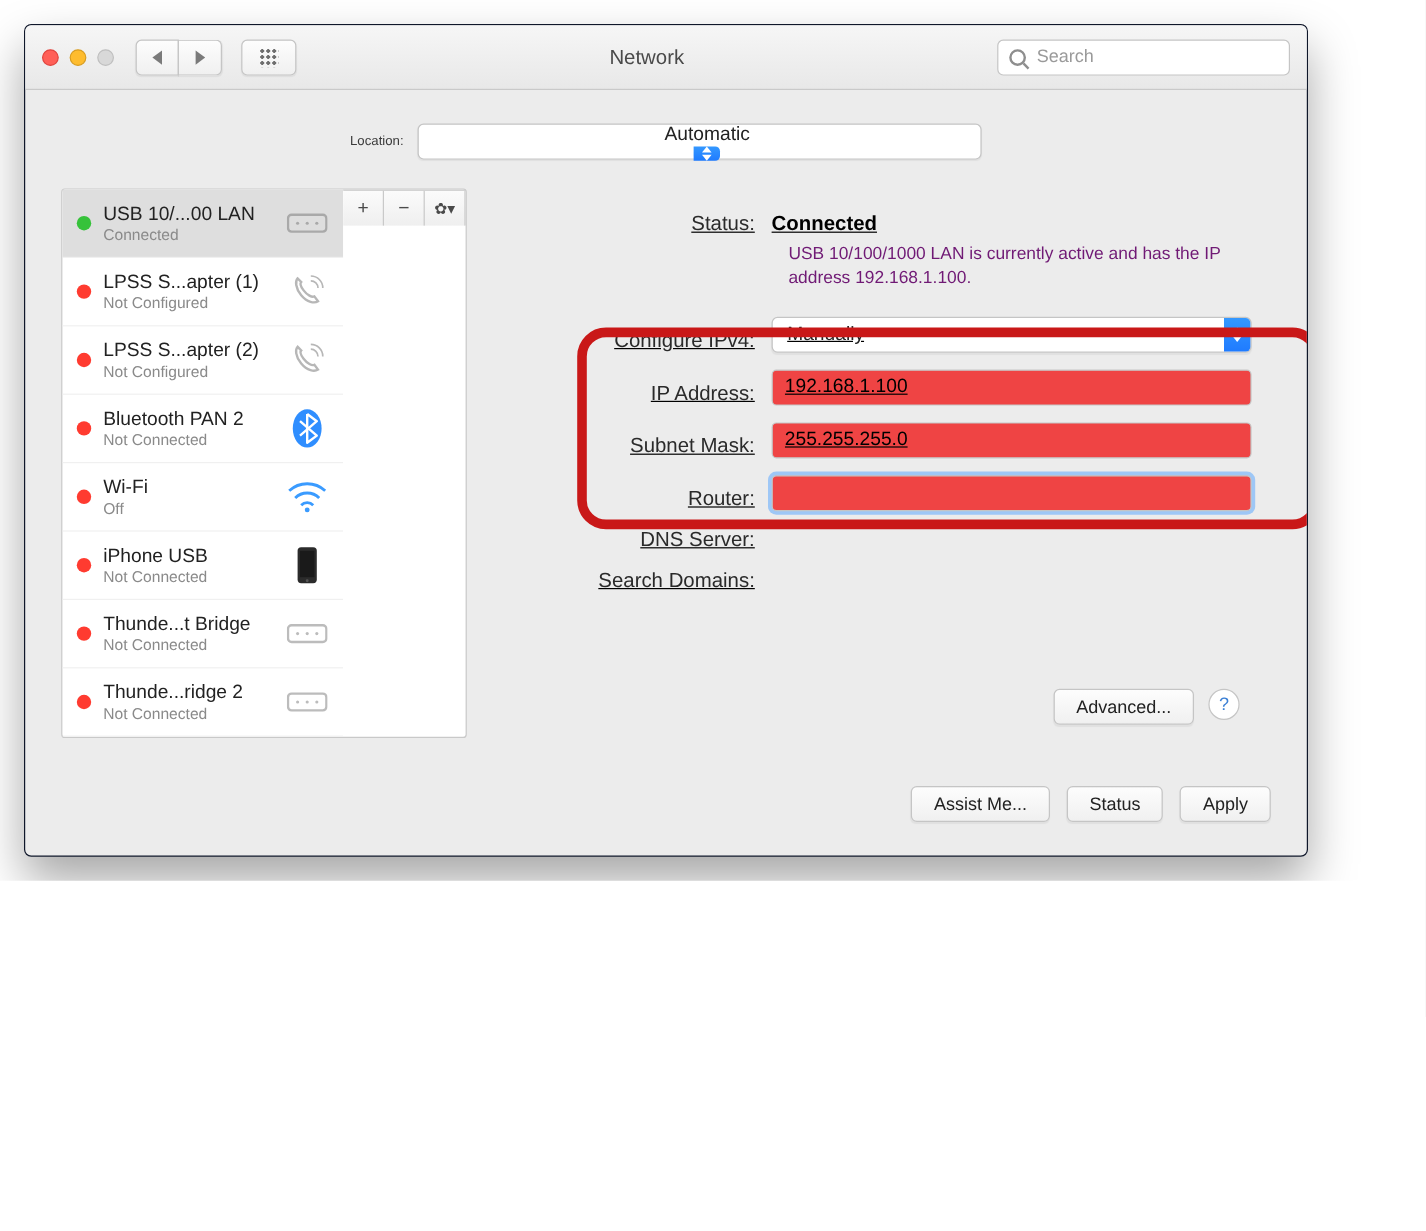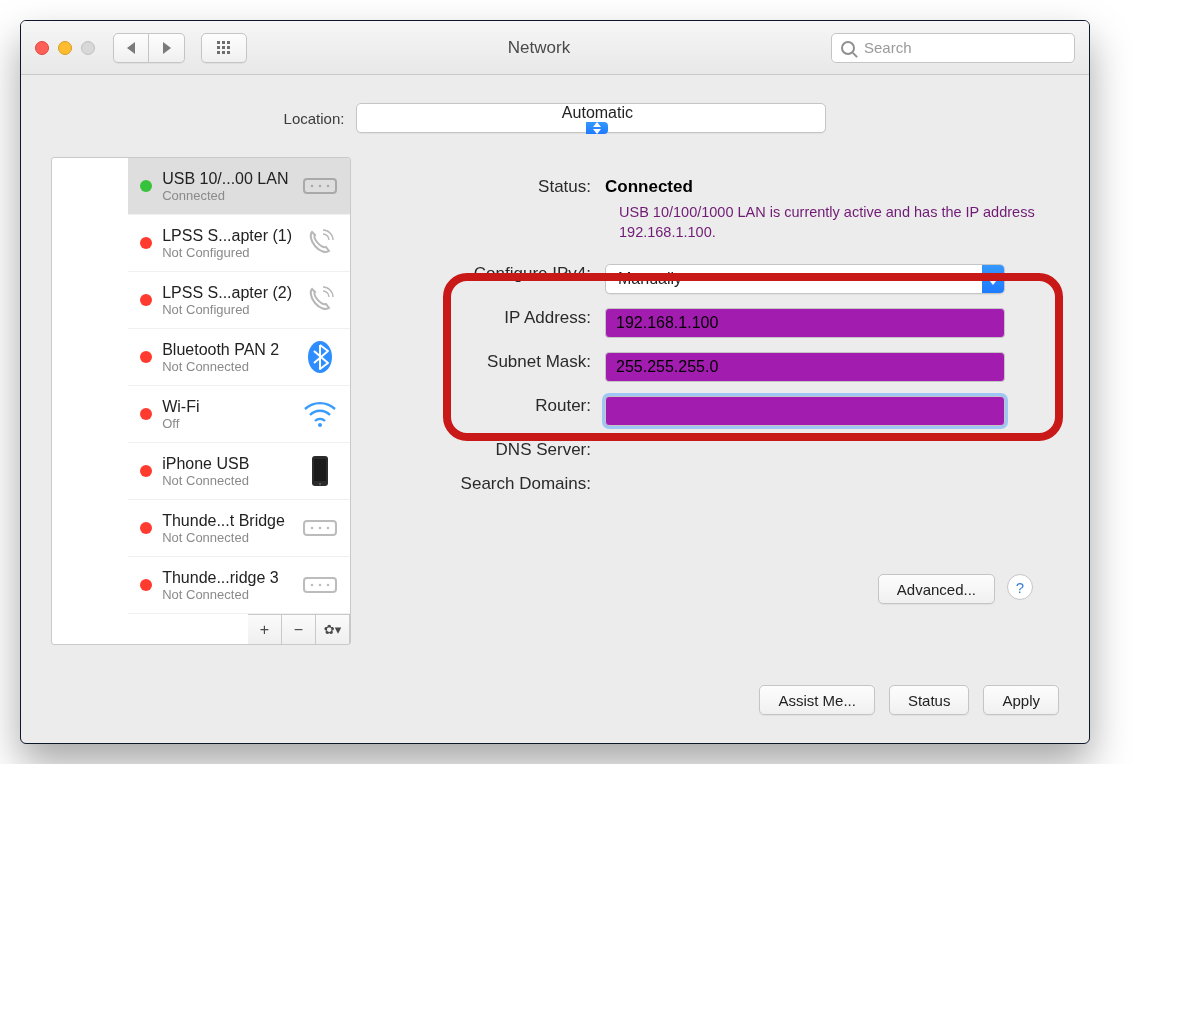--- a/index.html
+++ b/index.html
@@ -66,21 +66,21 @@
   }
   .chev { width:0;height:0; border-top:6px solid transparent; border-bottom:6px solid transparent;}
   .chev.left { border-right:8px solid #7a7a7a;}
   .chev.right { border-left:8px solid #7a7a7a;}
 
   
   .location-row {
     display:flex; align-items:center; justify-content:center; gap:12px;
     padding: 28px 0 24px;
   }
-  .loc-label { font-size:15px; color:#3b3b3b;}
+  .loc-label { font-size:11px; color:#3b3b3b;}
   .popup {
     display:flex; align-items:center; justify-content:space-between;
     height:30px; background:#fff; border:1px solid #c5c5c5; border-radius:5px;
     padding:0 0 0 12px; font-size:16px; color:#222;
     box-shadow: 0 1px 1px rgba(0,0,0,.05);
   }
   .popup .stepper {
     width:22px; height:100%; background:linear-gradient(#3498ff,#1f7bff);
     border-top-right-radius:4px; border-bottom-right-radius:4px;
     display:flex; flex-direction:column; align-items:center; justify-content:center;
@@ -90,22 +90,22 @@
   .stepper .up{border-bottom:5px solid #fff;}
   .stepper .down{border-top:5px solid #fff;}
   .loc-popup { width:470px;flex-direction:column;}
 
   
   .content {
     display:flex; gap:14px; padding: 0 30px 20px 30px;
   }
   
   .sidebar {
-    width:300px; display:flex; flex-direction:column;
-    border:1px solid #c9c9c9; background:#fff; border-radius:3px;align-items:flex-end;
+    width:338px; display:flex; flex-direction:row;
+    border:1px solid #c9c9c9; background:#fff; border-radius:3px;
   }
   .service-list { flex:1; overflow:auto;}
   .service-item {
     display:flex; align-items:center; gap:10px; padding:10px 12px;
     border-bottom:1px solid #f0f0f0; cursor:default;
   }
   .service-item.selected { background:#dedede;}
   .status-dot { width:12px;height:12px;border-radius:50%; flex-shrink:0;}
   .status-dot.green { background:#36c23a;}
   .status-dot.red { background:#ff3b30;}
@@ -120,34 +120,34 @@
     width:34px; display:flex;align-items:center;justify-content:center;
     border-right:1px solid #c9c9c9; font-size:16px; color:#4a4a4a; cursor:default;
   }
   .sf-btn.gear { font-size:13px;}
 
   
   .detail {
     flex:1; padding: 20px 14px 0 0; position:relative;
   }
   .form-row {
-    display:flex; align-items:flex-start; margin-bottom:14px;
+    display:flex; align-items:flex-end; margin-bottom:14px;text-decoration:underline;
   }
   .form-label {
     width:240px; text-align:right; padding-right:14px; font-size:17px; color:#2a2a2a;
   }
   .form-value { flex:1; font-size:17px;}
   .status-row .form-value { font-weight:700;}
   .status-sub {
     margin-left:254px; font-size:14.5px; color:#701a75; margin-top:-8px; margin-bottom:22px;
     max-width:420px; line-height:1.35;
   }
   .field-input {
     width:400px; height:30px; border:1px solid #c5c5c5; border-radius:4px;
-    padding:0 10px; font-size:16px; background:#a21caf; outline:none;
+    padding:0 10px; font-size:16px; background:#ef4444; outline:none;
   }
   .field-input.focus { box-shadow:0 0 0 3px rgba(95,170,255,.55);}
   .ipv4-popup { width:400px;gap:44px;}
 
   
   .highlight-box {
     position:absolute; border:8px solid #c91818; border-radius:24px;
     left:78px; top:116px; width:620px; height:168px;
     pointer-events:none;
   }
@@ -323,21 +323,21 @@
                 <circle cx="9" cy="11" r="1.3" fill="#bcbcbc"></circle>
                 <circle cx="17" cy="11" r="1.3" fill="#bcbcbc"></circle>
                 <circle cx="25" cy="11" r="1.3" fill="#bcbcbc"></circle>
               </svg>
           </div>
         </div>
 
         <div class="service-item">
           <span class="status-dot red"></span>
           <div class="svc-text">
-            <div class="svc-name">Thunde...ridge 3</div>
+            <div class="svc-name">Thunde...ridge 2</div>
             <div class="svc-status">Not Connected</div>
           </div>
           <div class="svc-icon">
             <svg width="34" height="22" viewBox="0 0 34 22">
                 <rect x="1" y="4" width="32" height="14" rx="3" fill="none" stroke="#bcbcbc" stroke-width="2"></rect>
                 <circle cx="9" cy="11" r="1.3" fill="#bcbcbc"></circle>
                 <circle cx="17" cy="11" r="1.3" fill="#bcbcbc"></circle>
                 <circle cx="25" cy="11" r="1.3" fill="#bcbcbc"></circle>
               </svg>
           </div>

